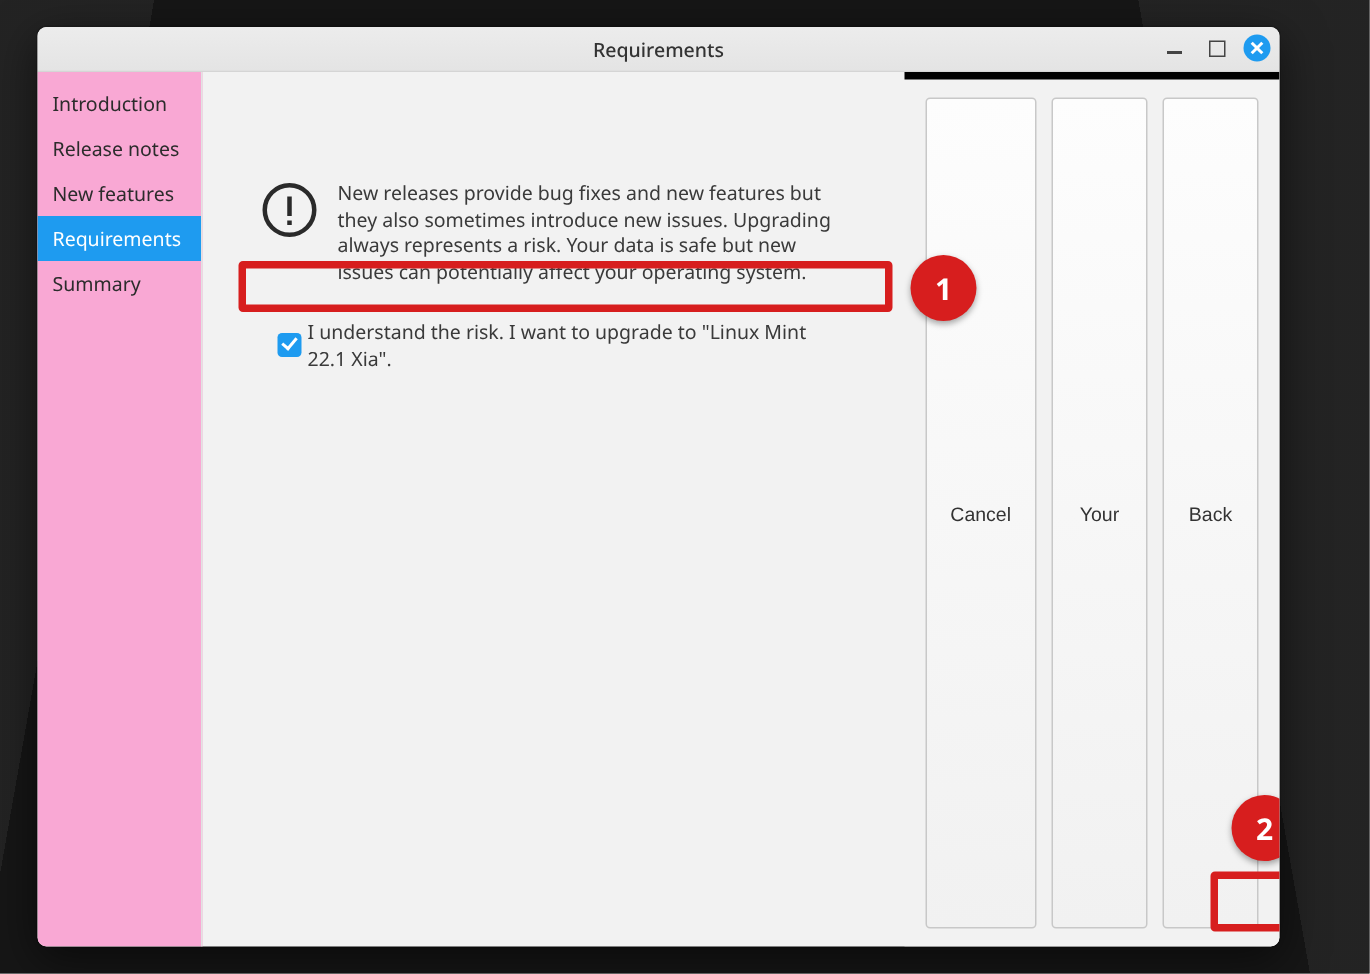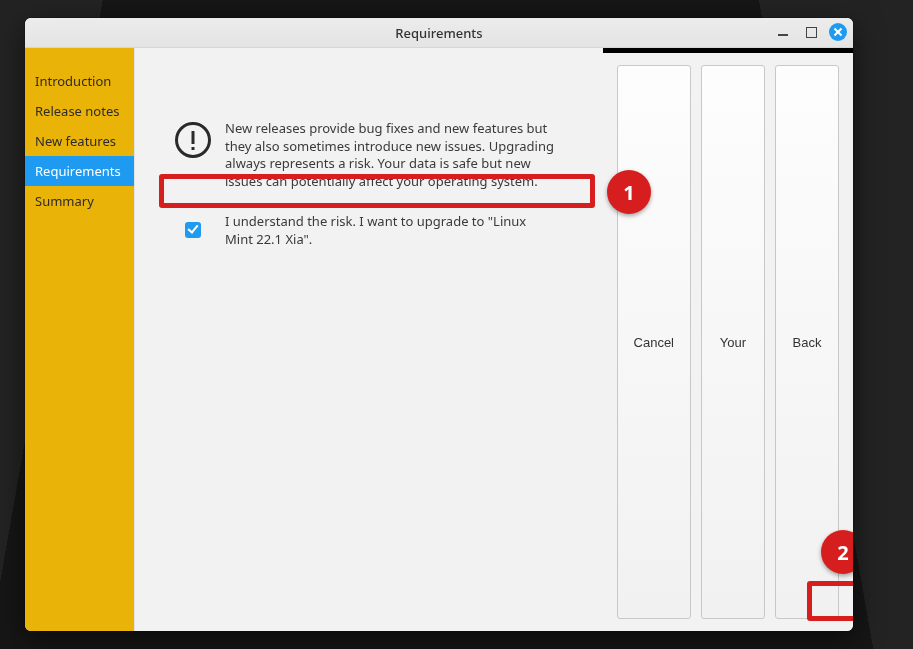--- a/index.html
+++ b/index.html
@@ -72,23 +72,23 @@
   .wc.close::before { transform: translate(-50%,-50%) rotate(45deg); }
   .wc.close::after  { transform: translate(-50%,-50%) rotate(-45deg); }
 
   .body {
     flex: 1 1 auto;
     display: flex;
     min-height: 0;
   }
   .sidebar {
     width: 110px;
-    background: #eab308;
+    background: #f9a8d4;
     border-right: 1px solid #e2e2e2;
-    padding-top: 18px;
+    padding-top: 6px;
   }
   .sidebar .item {
     padding: 6px 10px;
     font-size: 13px;
     color: #2c2c2c;
     cursor: pointer;
     white-space: nowrap;
   }
   .sidebar .item.active {
     background: #1e9bf0;
@@ -126,21 +126,21 @@
     content:""; position:absolute; left:50%; bottom:5px;
     width:3px; height:3px; background:#2a2a2a;
     transform: translateX(-50%);
   }
   .info-text {
     font-size: 13px; color: #3a3a3a; line-height: 1.35;
     max-width: 540px;
   }
   .check-row {
     margin-top: 14px;
-    display:flex; align-items:center; gap:24px;
+    display:flex; align-items:center; gap:4px;
     font-size: 13px; color:#3a3a3a;
     padding: 8px 10px;
   }
   .checkbox {
     width:16px; height:16px; border-radius:3px;
     background:#1e9bf0; position:relative; flex:0 0 auto;
     cursor:pointer;
   }
   .checkbox::after{
     content:""; position:absolute;

